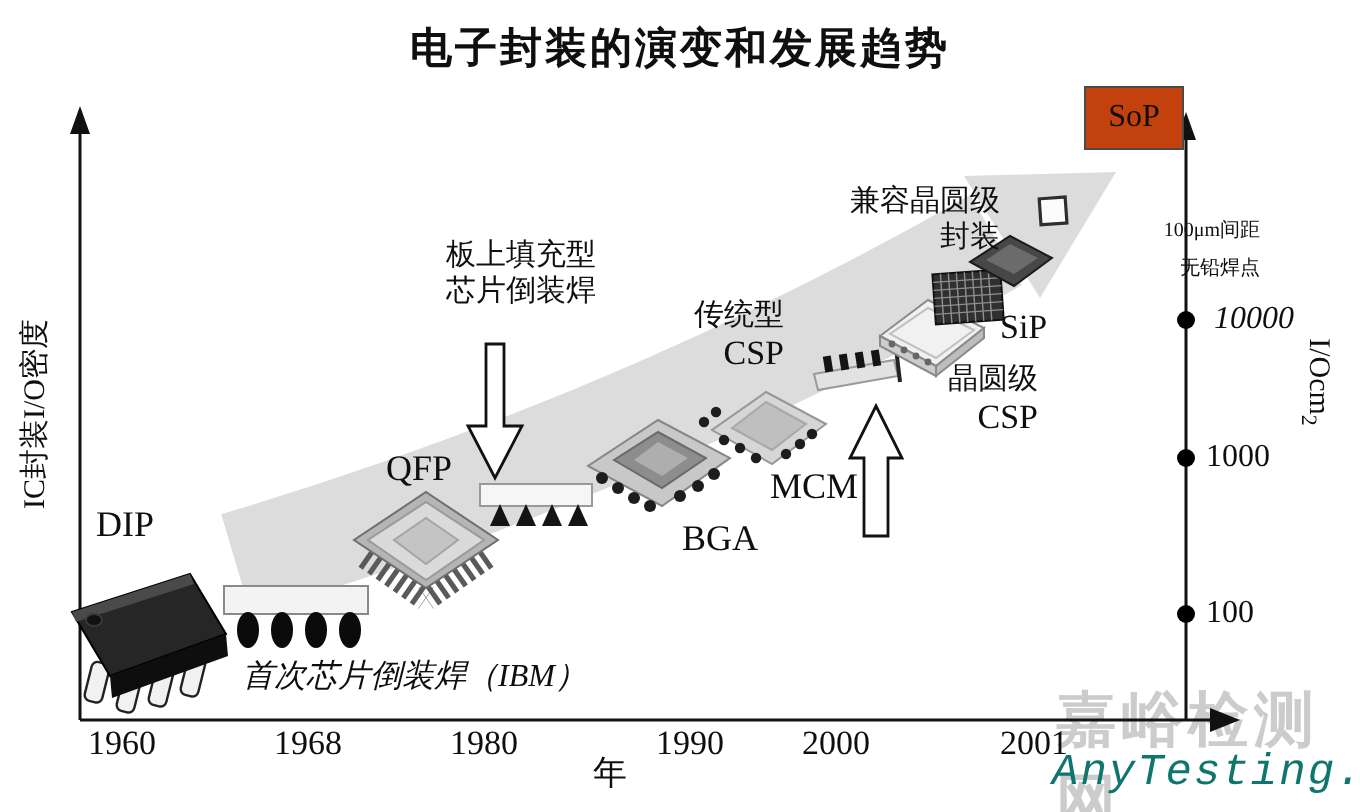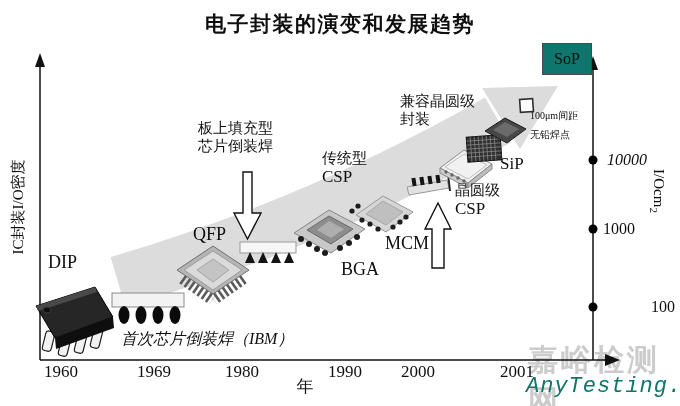--- a/index.html
+++ b/index.html
@@ -1,31 +1,31 @@
 <!DOCTYPE html>
 <html><head>
 <meta charset="utf-8">
 <style>
   html,body{margin:0;padding:0;background:#fff;}
   #stage{position:relative;width:680px;height:406px;background:#ffffff;overflow:hidden;
          font-family:"Liberation Serif","DejaVu Serif",serif;color:#0f0f0f;}
   #gfx{position:absolute;left:0;top:0;z-index:2;}
   .lbl{position:absolute;z-index:3;white-space:nowrap;line-height:1.15;}
-  .c{text-align:left;white-space:normal;}
+  .c{text-align:right;white-space:normal;}
   .title{font-size:21px;letter-spacing:1.5px;font-weight:600;}
   .pkg{font-size:18px;}
   .pkg-sm{font-size:17px;}
   .cjk{font-size:15px;line-height:18px;}
   .note{font-size:10px;line-height:19px;}
   .tick{font-size:17px;width:52px;text-align:left;}
   .rtick{font-size:16px;}
   .rot-left{transform:rotate(-90deg);font-size:15px;width:130px;height:18px;text-align:center;}
   .rot-right{transform:rotate(90deg);font-size:15px;width:64px;height:18px;text-align:center;}
   .sop-box{position:absolute;left:542px;top:43px;width:48px;height:30px;z-index:3;
-           background:#0f766e;border:1px solid #4a4a4a;display:flex;align-items:center;justify-content:center;
+           background:#c2410c;border:1px solid #4a4a4a;display:flex;align-items:center;justify-content:center;
            font-size:16px;}
   .wm{position:absolute;z-index:1;color:#cccccc;}
   .wm-cn{left:528px;top:340px;font-size:30px;font-weight:bold;letter-spacing:3px;}
   .wm-en{left:526px;top:374px;font-size:22px;font-style:italic;letter-spacing:1px;color:#0f766e;font-family:Liberation Mono, monospace;}
   sub{font-size:11px;}
 </style>
 </head>
 <body>
 
 <div id="stage">
@@ -210,29 +210,29 @@
   </div>
 
   <div class="lbl c" style="left:530px;top:106px;width:100px;">
     <div class="note">100μm间距</div>
     <div class="note">无铅焊点</div>
   </div>
 
   <div class="lbl" style="left:121px;top:330px;font-size:16px;font-style:italic;">首次芯片倒装焊（IBM）</div>
 
   <div class="lbl tick" style="left:44px;top:362px;">1960</div>
-  <div class="lbl tick" style="left:137px;top:362px;">1969</div>
+  <div class="lbl tick" style="left:137px;top:362px;">1968</div>
   <div class="lbl tick" style="left:225px;top:362px;">1980</div>
   <div class="lbl tick" style="left:328px;top:362px;">1990</div>
   <div class="lbl tick" style="left:401px;top:362px;">2000</div>
   <div class="lbl tick" style="left:500px;top:362px;">2001</div>
   <div class="lbl" style="left:292px;top:377px;width:26px;text-align:center;font-size:17px;">年</div>
 
   <div class="lbl rtick" style="left:607px;top:151px;font-style:italic;">10000</div>
   <div class="lbl rtick" style="left:603px;top:220px;">1000</div>
-  <div class="lbl rtick" style="left:603px;top:298px;margin-left:48px;">100</div>
+  <div class="lbl rtick" style="left:603px;top:298px;">100</div>
 
   <div class="lbl rot-left" style="left:-46px;top:198px;">IC封装I/O密度</div>
   <div class="lbl rot-right" style="left:626px;top:182px;">
     <span>I/Ocm</span><sub>2</sub>
   </div>
 
 </div>
 
 </body></html>

